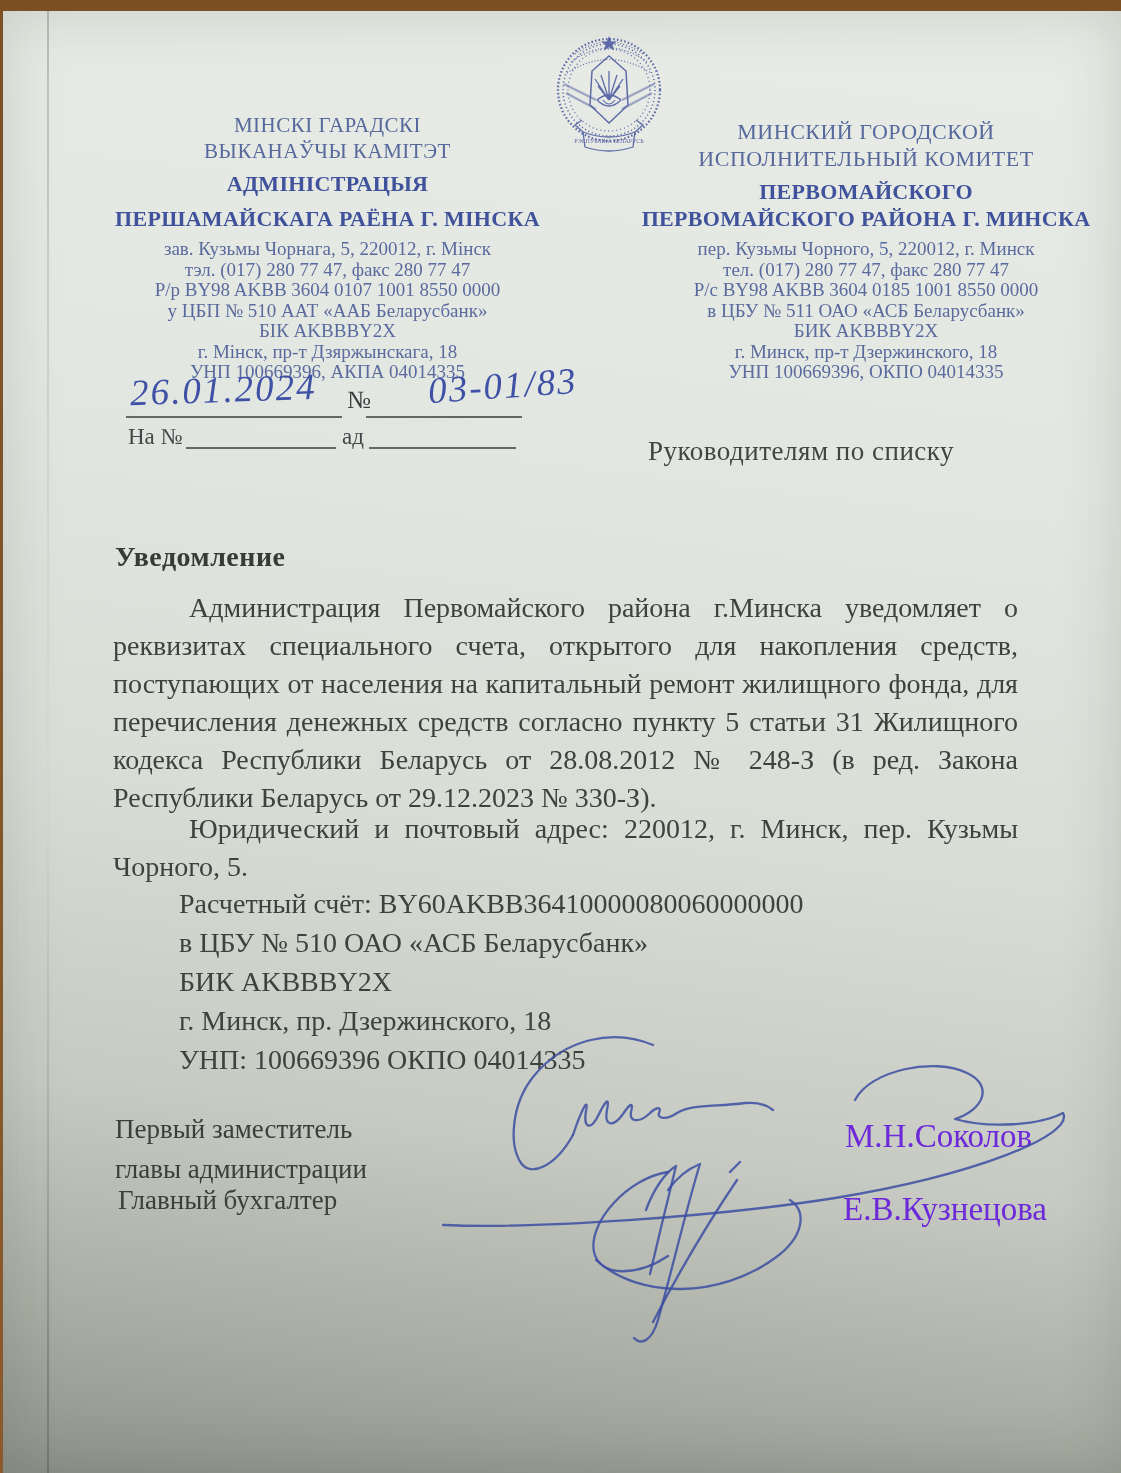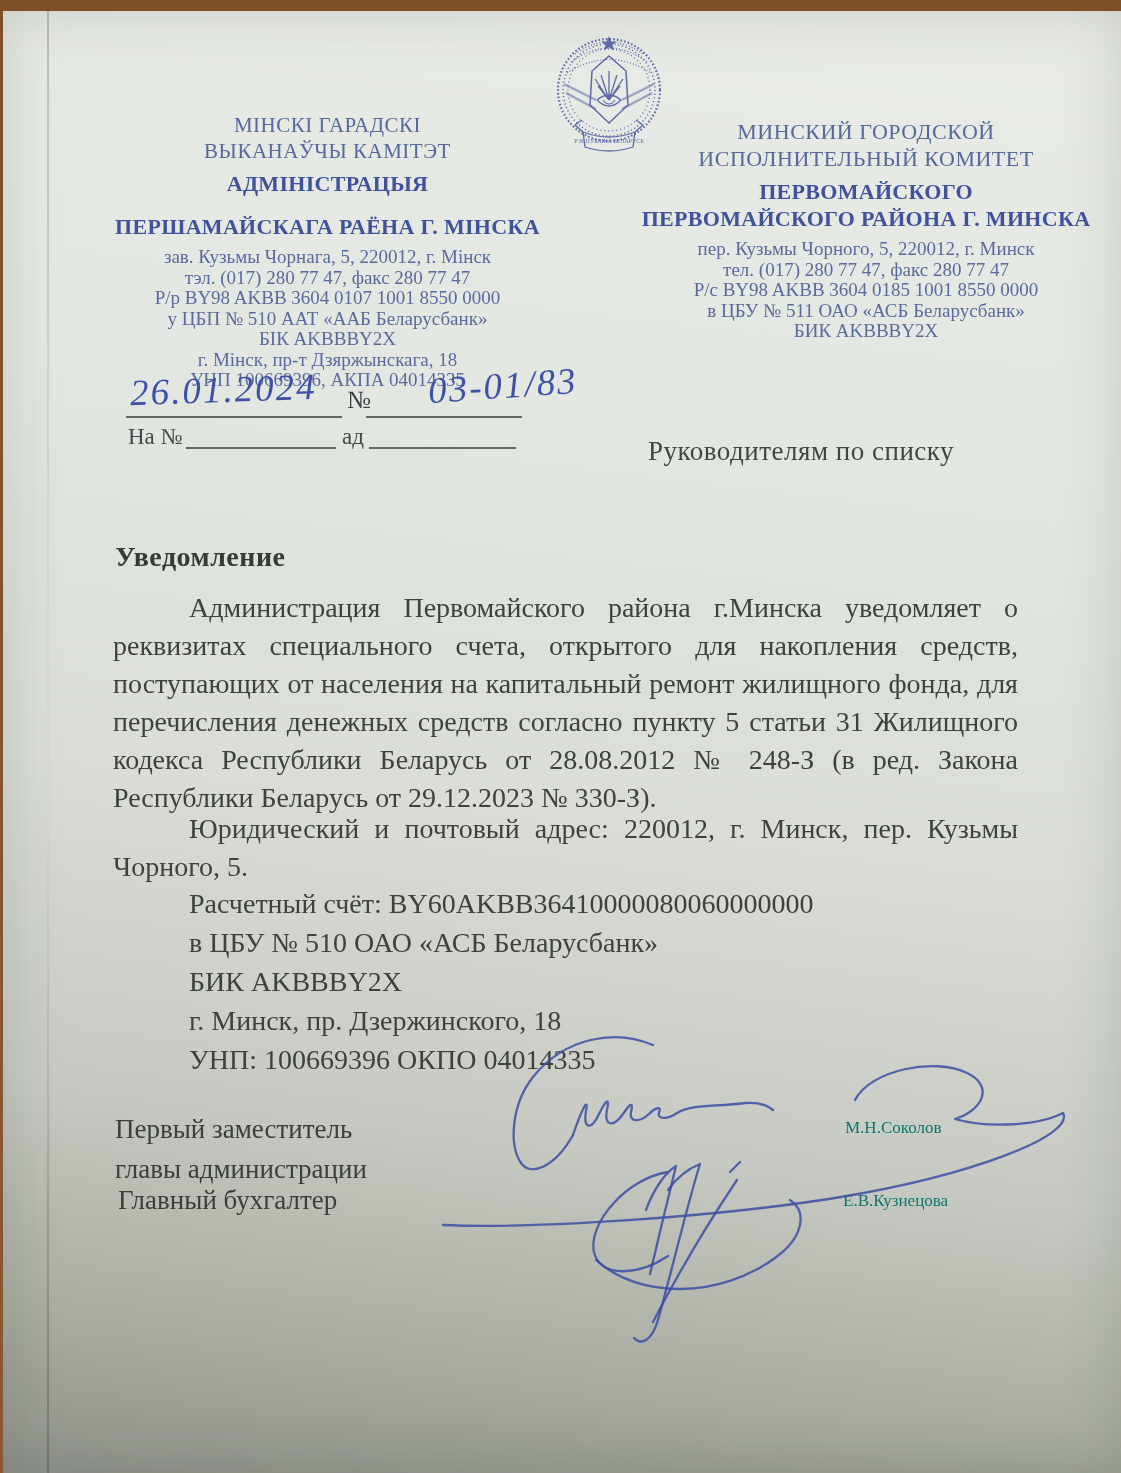--- a/index.html
+++ b/index.html
@@ -30,25 +30,25 @@
   .hw{font-style:italic;color:#3f51a6;font-size:37px;letter-spacing:2px;white-space:nowrap;}
   .refline{position:absolute;height:2px;background:rgba(60,60,58,.75);}
   .reflabel{color:#45484a;font-size:23px;}
   .numsign{color:#3c3f41;font-size:25px;}
   .addressee{position:absolute;left:648px;top:436px;width:360px;font-size:27px;color:#43463f;letter-spacing:.5px;}
   
   .title{position:absolute;left:115px;top:541px;font-size:28px;font-weight:bold;color:#373a36;letter-spacing:.5px;}
   .para{position:absolute;left:113px;width:905px;font-size:28px;line-height:38px;color:#3e413d;text-align:justify;text-indent:76px;}
   #para-main{top:589px;}
   #para-addr{top:810px;}
-  .details{position:absolute;left:113px;top:884px;font-size:28px;line-height:39px;color:#3e413d;}
+  .details{position:absolute;left:103px;top:884px;font-size:28px;line-height:39px;color:#3e413d;}
   .details div{padding-left:76px;}
   
   .sigrole{position:absolute;font-size:27px;color:#3b3e3a;line-height:40px;}
-  .signame{position:absolute;font-size:17px;color:#0f766e;}
+  .signame{position:absolute;font-size:33px;color:#6d28d9;}
   svg.ink{position:absolute;pointer-events:none;}
   .ink path{fill:none;stroke:#3c4ea2;stroke-width:2.3;stroke-linecap:round;stroke-linejoin:round;opacity:.85;}
   .emblem-ink{stroke:#5e6aa8;fill:none;}
 </style>
 </head>
 <body>
 
 <div id="paper">
   <div class="crease"></div>
 </div>
@@ -70,21 +70,21 @@
     <path d="M32,106 Q58,116 84,106 L82,121 Q58,129 34,121 Z" stroke-width="1.3"></path>
     <path d="M32,106 L24,99 31,94 M84,106 L92,99 85,94" stroke-width="1.3"></path>
     <text x="58" y="117" text-anchor="middle" font-size="6" fill="#5e6aa8" stroke="none">РЭСПУБЛІКА БЕЛАРУСЬ</text>
   </g>
 </svg>
 
 <div class="col col-left">
   <div class="committee">МІНСКІ ГАРАДСКІ</div>
   <div class="committee">ВЫКАНАЎЧЫ КАМІТЭТ</div>
   <div class="orgname">АДМІНІСТРАЦЫЯ</div>
-  <div class="orgname" style="margin-top:16px;">ПЕРШАМАЙСКАГА РАЁНА Г. МІНСКА</div>
+  <div class="orgname" style="margin-top:8px;">ПЕРШАМАЙСКАГА РАЁНА Г. МІНСКА</div>
   <div class="addr">
     <div>зав. Кузьмы Чорнага, 5, 220012, г. Мінск</div>
     <div>тэл. (017) 280 77 47, факс 280 77 47</div>
     <div>Р/р BY98 AKBB 3604 0107 1001 8550 0000</div>
     <div>у ЦБП № 510 ААТ «ААБ Беларусбанк»</div>
     <div>БІК AKBBBY2X</div>
     <div>г. Мінск, пр-т Дзяржынскага, 18</div>
     <div>УНП 100669396, АКПА 04014335</div>
   </div>
 </div>
@@ -93,20 +93,22 @@
   <div class="committee">МИНСКИЙ ГОРОДСКОЙ</div>
   <div class="committee">ИСПОЛНИТЕЛЬНЫЙ КОМИТЕТ</div>
   <div class="orgname">ПЕРВОМАЙСКОГО</div>
   <div class="orgname" style="margin-top:0;">ПЕРВОМАЙСКОГО РАЙОНА Г. МИНСКА</div>
   <div class="addr">
     <div>пер. Кузьмы Чорного, 5, 220012, г. Минск</div>
     <div>тел. (017) 280 77 47, факс 280 77 47</div>
     <div>Р/с BY98 AKBB 3604 0185 1001 8550 0000</div>
     <div>в ЦБУ № 511 ОАО «АСБ Беларусбанк»</div>
     <div>БИК AKBBBY2X</div>
+    <div>г. Минск, пр-т Дзержинского, 18</div>
+    <div>УНП 100669396, ОКПО 04014335</div>
   </div>
 </div>
 
 <div class="abs hw" style="left:130px;top:368px;transform:rotate(-2deg);">26.01.2024</div>
 <div class="abs numsign" style="left:347px;top:386px;">№</div>
 <div class="abs hw" style="left:428px;top:364px;transform:rotate(-4deg);">03-01/83</div>
 <div class="refline" style="left:126px;top:416px;width:216px;"></div>
 <div class="refline" style="left:366px;top:416px;width:156px;"></div>
 <div class="abs reflabel" style="left:128px;top:424px;">На №</div>
 <div class="refline" style="left:186px;top:447px;width:150px;"></div>

